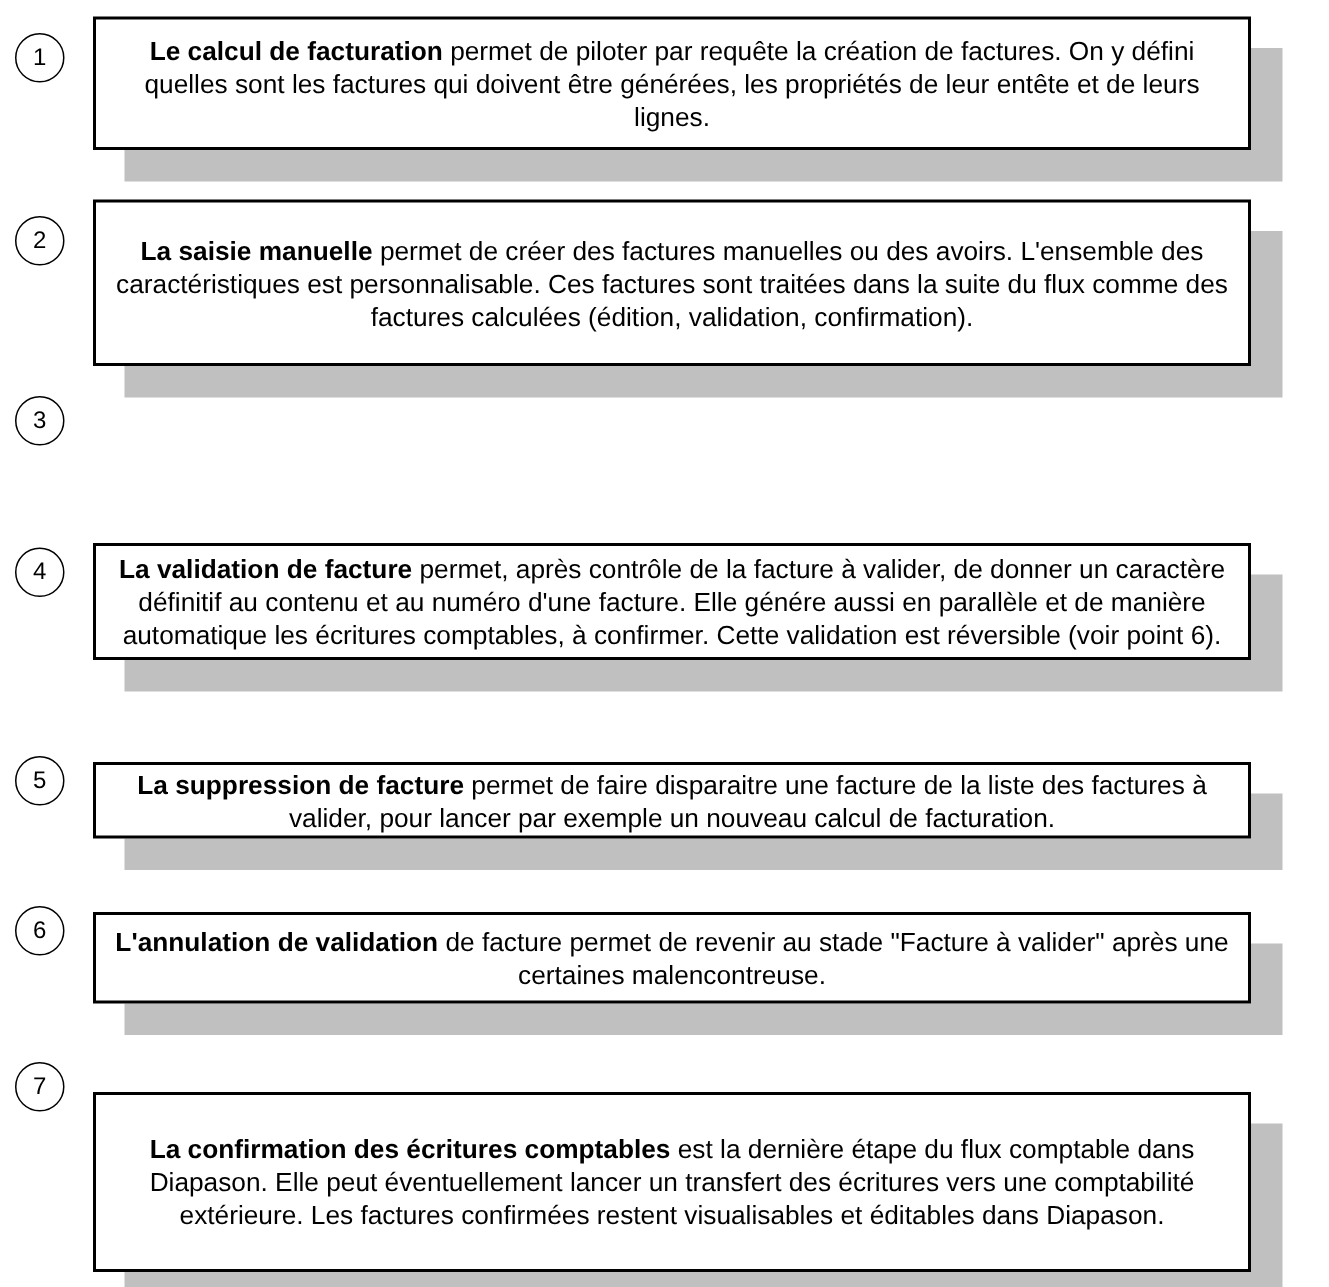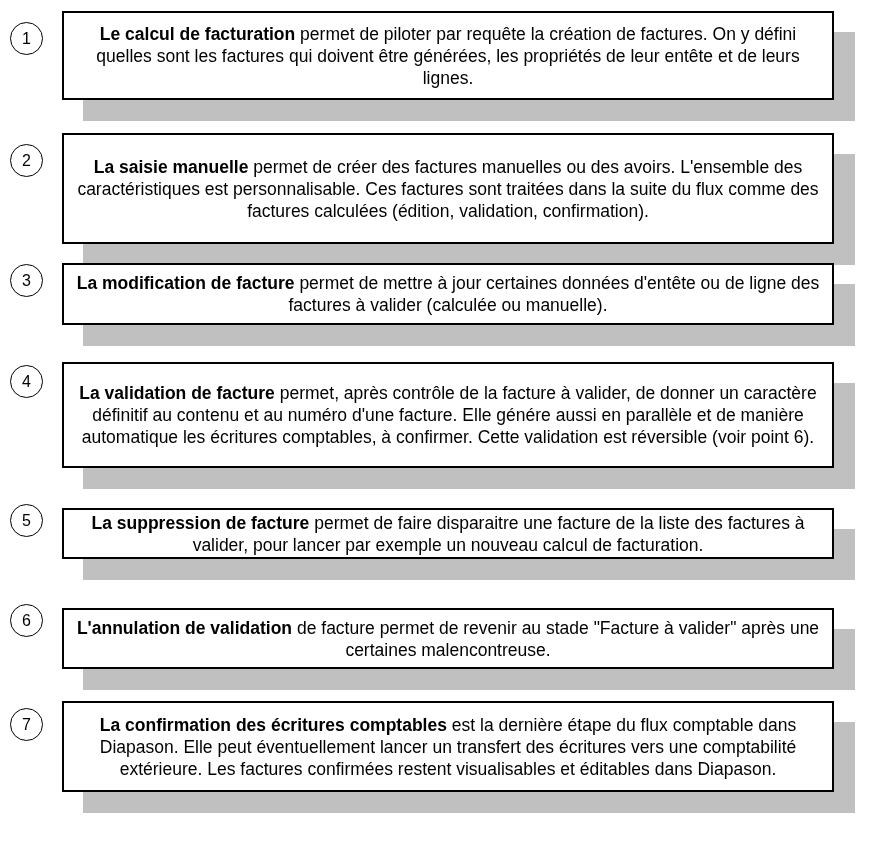--- a/index.html
+++ b/index.html
@@ -67,45 +67,42 @@
   <div class="step-circle" style="top:144px;">
     <span>2</span>
   </div>
   <div class="step-box" style="top:133px; height:111px;">
     <p class="step-text"><b>La saisie manuelle</b> <span>permet de créer des factures manuelles ou des avoirs. L'ensemble des caractéristiques est personnalisable. Ces factures sont traitées dans la suite du flux comme des factures calculées (édition, validation, confirmation).</span></p>
   </div>
 
   <div class="step-circle" style="top:264px;">
     <span>3</span>
   </div>
-  <div class="step-box" style="top:263px; height:62px;">
-    <p class="step-text"><b>La modification de facture</b> <span>permet de mettre à jour certaines données d'entête ou de ligne des factures à valider (calculée ou manuelle).</span></p>
-  </div>
 
   <div class="step-circle" style="top:365px;">
     <span>4</span>
   </div>
-  <div class="step-box" style="top:362px; height:106px;">
+  <div class="step-box" style="top:362px; height:78px;">
     <p class="step-text"><b>La validation de facture</b> <span>permet, après contrôle de la facture à valider, de donner un caractère définitif au contenu et au numéro d'une facture. Elle génére aussi en parallèle et de manière automatique les écritures comptables, à confirmer. Cette validation est réversible (voir point 6).</span></p>
   </div>
 
   <div class="step-circle" style="top:504px;">
     <span>5</span>
   </div>
   <div class="step-box" style="top:508px; height:51px;">
     <p class="step-text"><b>La suppression de facture</b> <span>permet de faire disparaitre une facture de la liste des factures à valider, pour lancer par exemple un nouveau calcul de facturation.</span></p>
   </div>
 
   <div class="step-circle" style="top:604px;">
     <span>6</span>
   </div>
   <div class="step-box" style="top:608px; height:61px;">
     <p class="step-text"><b>L'annulation de validation</b> <span>de facture permet de revenir au stade "Facture à valider" après une certaines malencontreuse.</span></p>
   </div>
 
   <div class="step-circle" style="top:708px;">
     <span>7</span>
   </div>
-  <div class="step-box" style="top:701px; height:91px;">
+  <div class="step-box" style="top:728px; height:120px;">
     <p class="step-text"><b>La confirmation des écritures comptables</b> <span>est la dernière étape du flux comptable dans Diapason. Elle peut éventuellement lancer un transfert des écritures vers une comptabilité extérieure. Les factures confirmées restent visualisables et éditables dans Diapason.</span></p>
   </div>
 
 </div>
 
 </body></html>

